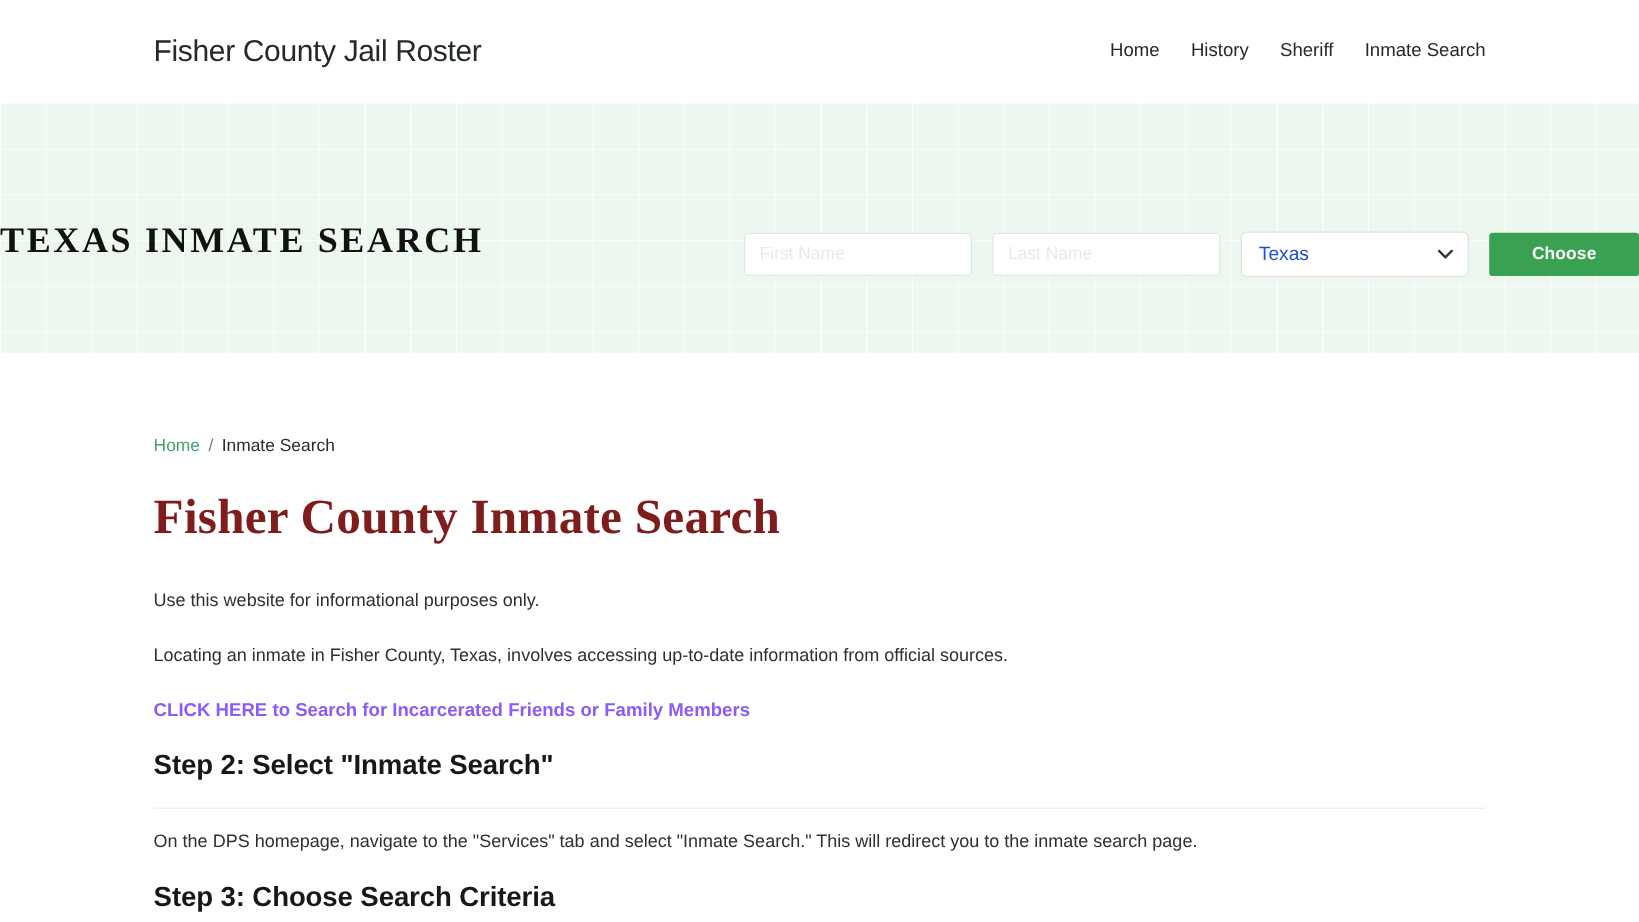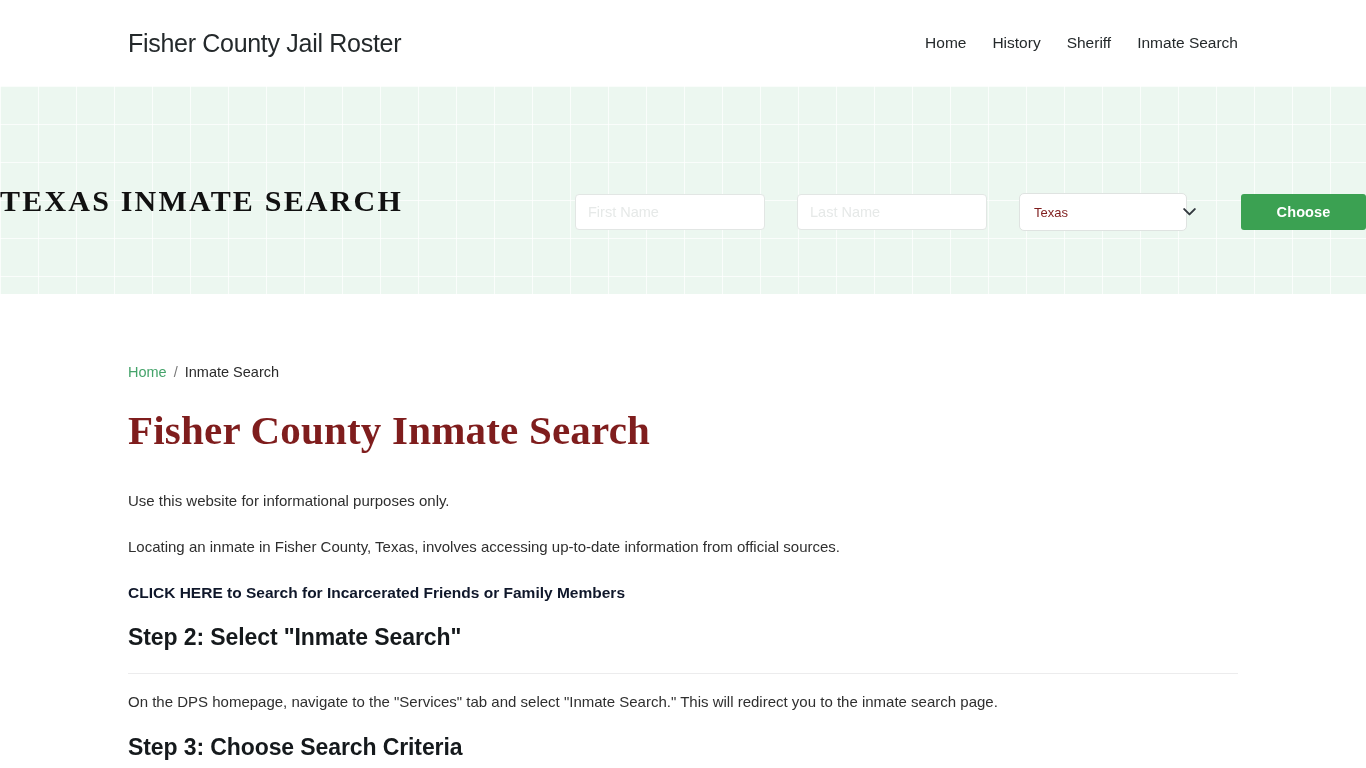--- a/index.html
+++ b/index.html
@@ -66,21 +66,21 @@
     font-weight: bold;
     font-size: 30px;
     letter-spacing: 2.2px;
     color: #111111;
     margin: 0 0 22px 0;
     text-align: center;
   }
   .search-form {
     display: flex;
     align-items: center;
-    gap: 32px;
+    gap: 17px;
   }
   .search-form input[type="text"] {
     width: 190px;
     height: 36px;
     border: 1px solid #e2e6e4;
     border-radius: 4px;
     background: #ffffff;
     padding: 0 12px;
     font-size: 14.5px;
     font-family: "Liberation Sans", sans-serif;
@@ -92,29 +92,29 @@
   }
   .state-select-wrap {
     position: relative;
     width: 190px;
     height: 38px;
   }
   .search-form select {
     appearance: none;
     -webkit-appearance: none;
     -moz-appearance: none;
-    width: 168px;
+    width: 190px;
     height: 38px;
     border: 1px solid #dfe3e1;
     border-radius: 5px;
     background: #ffffff;
     padding: 0 30px 0 14px;
-    font-size: 13px;
-    font-family: "Liberation Sans", sans-serif;
-    color: #7f1d1d;
+    font-size: 16px;
+    font-family: "Liberation Sans", sans-serif;
+    color: #1d4ed8;
     outline: none;
     cursor: pointer;
   }
   .select-chevron {
     position: absolute;
     right: 13px;
     top: 50%;
     transform: translateY(-50%);
     pointer-events: none;
     display: block;
@@ -168,21 +168,21 @@
     margin: 26px 0 0 0;
     line-height: 1.35;
   }
   .para.first { margin-top: 37px; }
 
   .cta-link {
     display: inline-block;
     margin: 26px 0 0 0;
     font-size: 15.5px;
     font-weight: bold;
-    color: #0f172a;
+    color: #8b5cf6;
     text-decoration: none;
     text-align: right;
   }
 
   .step-heading {
     font-size: 23px;
     font-weight: bold;
     color: #15191c;
     margin: 22px 0 0 0;
     letter-spacing: -0.1px;

